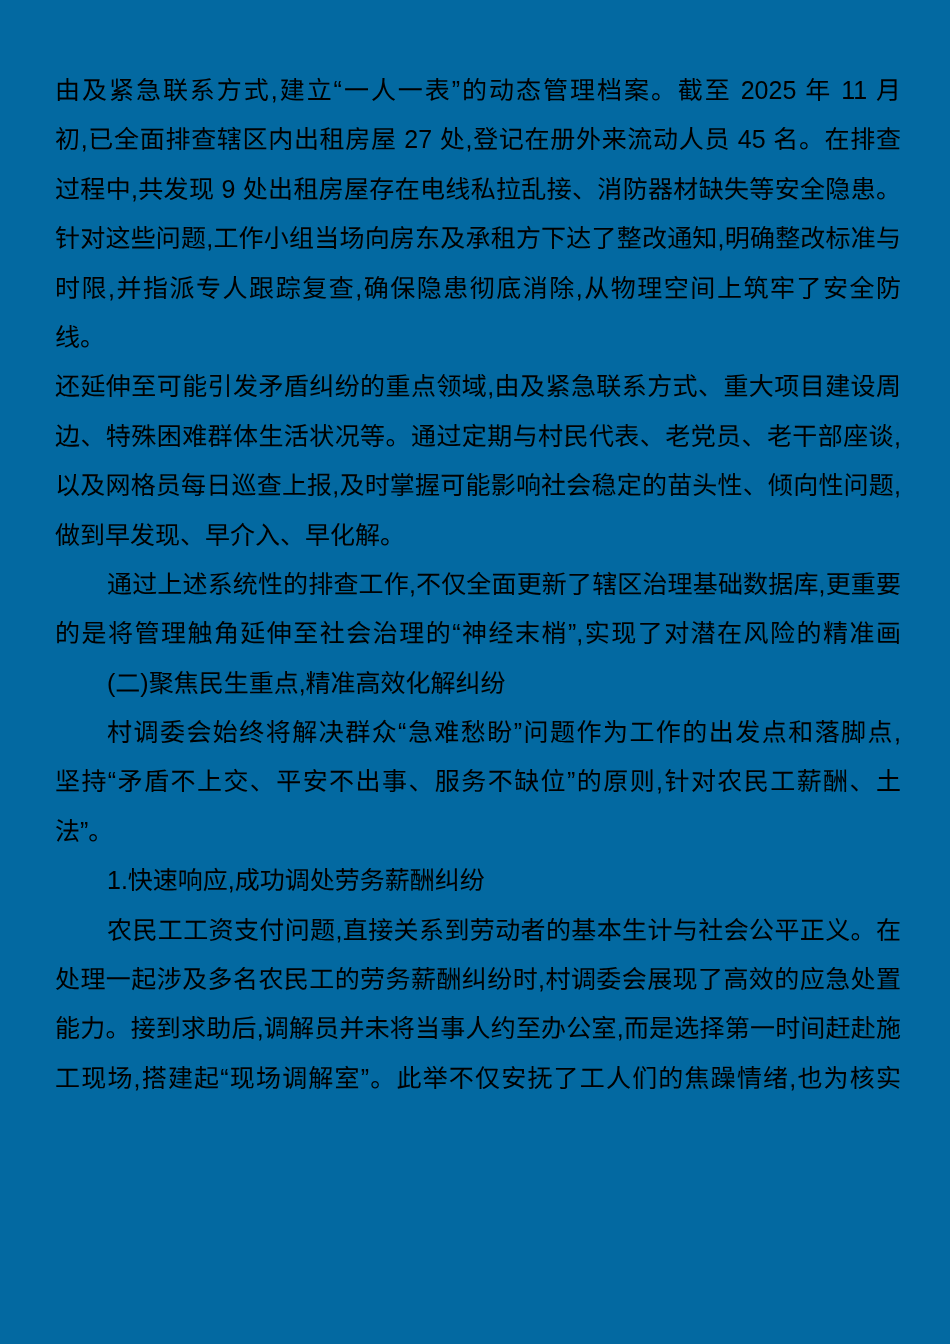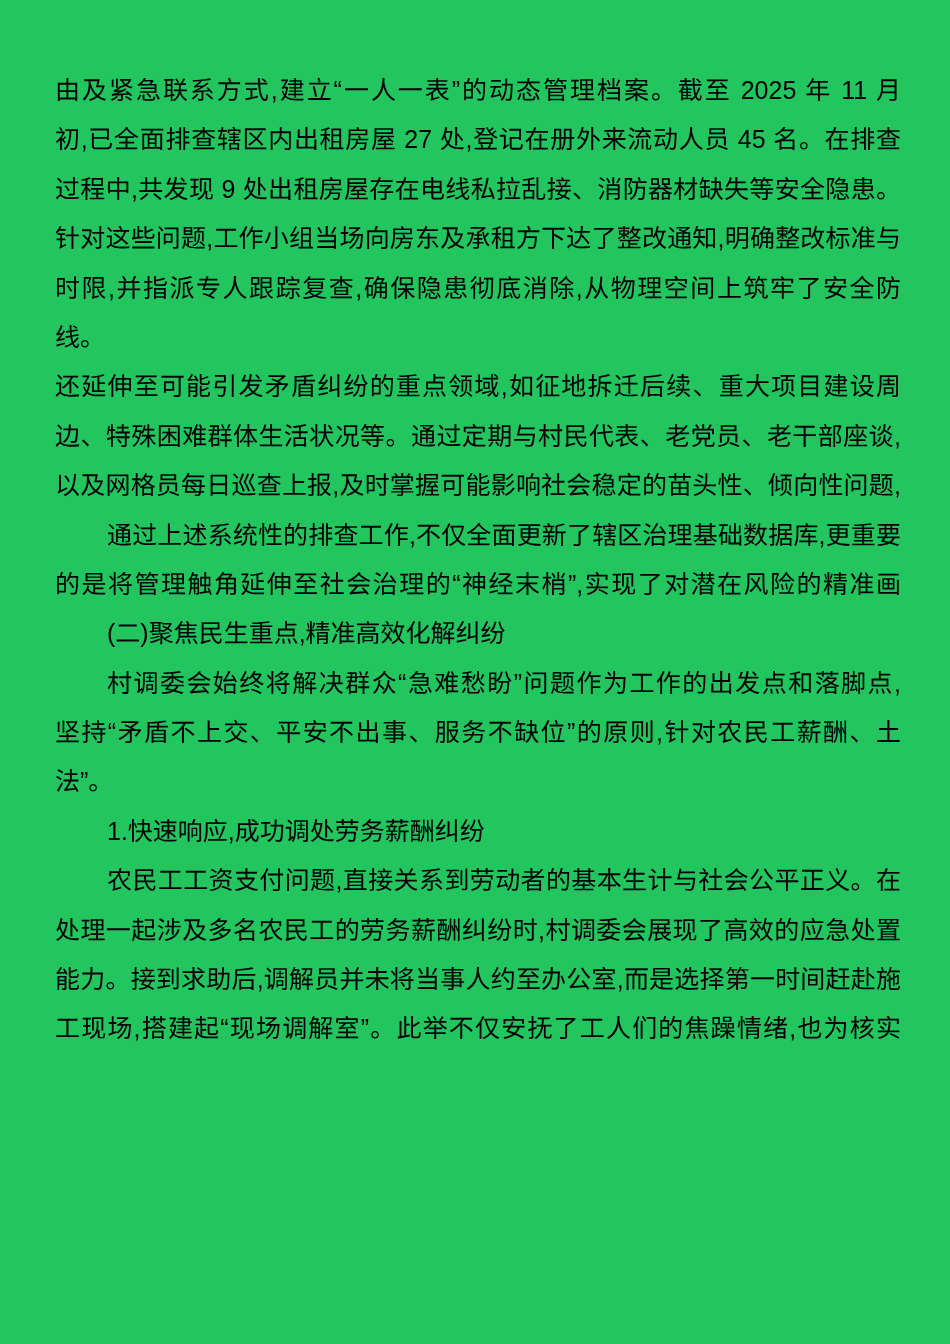--- a/index.html
+++ b/index.html
@@ -4,21 +4,21 @@
 <style>
   html, body {
     margin: 0;
     padding: 0;
     background: #ffffff;
   }
   .page {
     position: relative;
     width: 950px;
     height: 1344px;
-    background: #22c55e;
+    background: #0369a1;
     box-sizing: border-box;
     padding: 66px 49px 0 55px;
     overflow: hidden;
   }
   .text-body {
     width: 100%;
     color: #000000;
     font-family: "Liberation Sans", "DejaVu Sans", sans-serif;
     font-size: 25px;
     font-weight: 400;
@@ -44,23 +44,24 @@
 <body>
 
 <div class="page">
   <div class="text-body" id="text-body">
       <div class="line"><span class="seg">由及紧急联系方式,建立“一人一表”的动态管理档案。截至 2025 年 11 月</span></div>
       <div class="line"><span class="seg">初,已全面排查辖区内出租房屋 27 处,登记在册外来流动人员 45 名。在排查</span></div>
       <div class="line"><span class="seg">过程中,共发现 9 处出租房屋存在电线私拉乱接、消防器材缺失等安全隐患。</span></div>
       <div class="line"><span class="seg">针对这些问题,工作小组当场向房东及承租方下达了整改通知,明确整改标准与</span></div>
       <div class="line"><span class="seg">时限,并指派专人跟踪复查,确保隐患彻底消除,从物理空间上筑牢了安全防</span></div>
       <div class="line para-end"><span class="seg">线。</span></div>
-      <div class="line"><span class="seg">还延伸至可能引发矛盾纠纷的重点领域,如征地拆迁后续、重大项目建设周</span></div>
+      <div class="line"><span class="seg">还延伸至可能引发矛盾纠纷的重点领域,由及紧急联系方式、重大项目建设周</span></div>
       <div class="line"><span class="seg">边、特殊困难群体生活状况等。通过定期与村民代表、老党员、老干部座谈,</span></div>
       <div class="line"><span class="seg">以及网格员每日巡查上报,及时掌握可能影响社会稳定的苗头性、倾向性问题,</span></div>
+      <div class="line para-end"><span class="seg">做到早发现、早介入、早化解。</span></div>
       <div class="line indent"><span class="seg">通过上述系统性的排查工作,不仅全面更新了辖区治理基础数据库,更重要</span></div>
       <div class="line"><span class="seg">的是将管理触角延伸至社会治理的“神经末梢”,实现了对潜在风险的精准画</span></div>
       <div class="line indent para-end"><span class="seg">(二)聚焦民生重点,精准高效化解纠纷</span></div>
       <div class="line indent"><span class="seg">村调委会始终将解决群众“急难愁盼”问题作为工作的出发点和落脚点,</span></div>
       <div class="line"><span class="seg">坚持“矛盾不上交、平安不出事、服务不缺位”的原则,针对农民工薪酬、土</span></div>
       <div class="line para-end"><span class="seg">法”。</span></div>
       <div class="line indent para-end"><span class="seg">1.快速响应,成功调处劳务薪酬纠纷</span></div>
       <div class="line indent"><span class="seg">农民工工资支付问题,直接关系到劳动者的基本生计与社会公平正义。在</span></div>
       <div class="line"><span class="seg">处理一起涉及多名农民工的劳务薪酬纠纷时,村调委会展现了高效的应急处置</span></div>
       <div class="line"><span class="seg">能力。接到求助后,调解员并未将当事人约至办公室,而是选择第一时间赶赴施</span></div>

